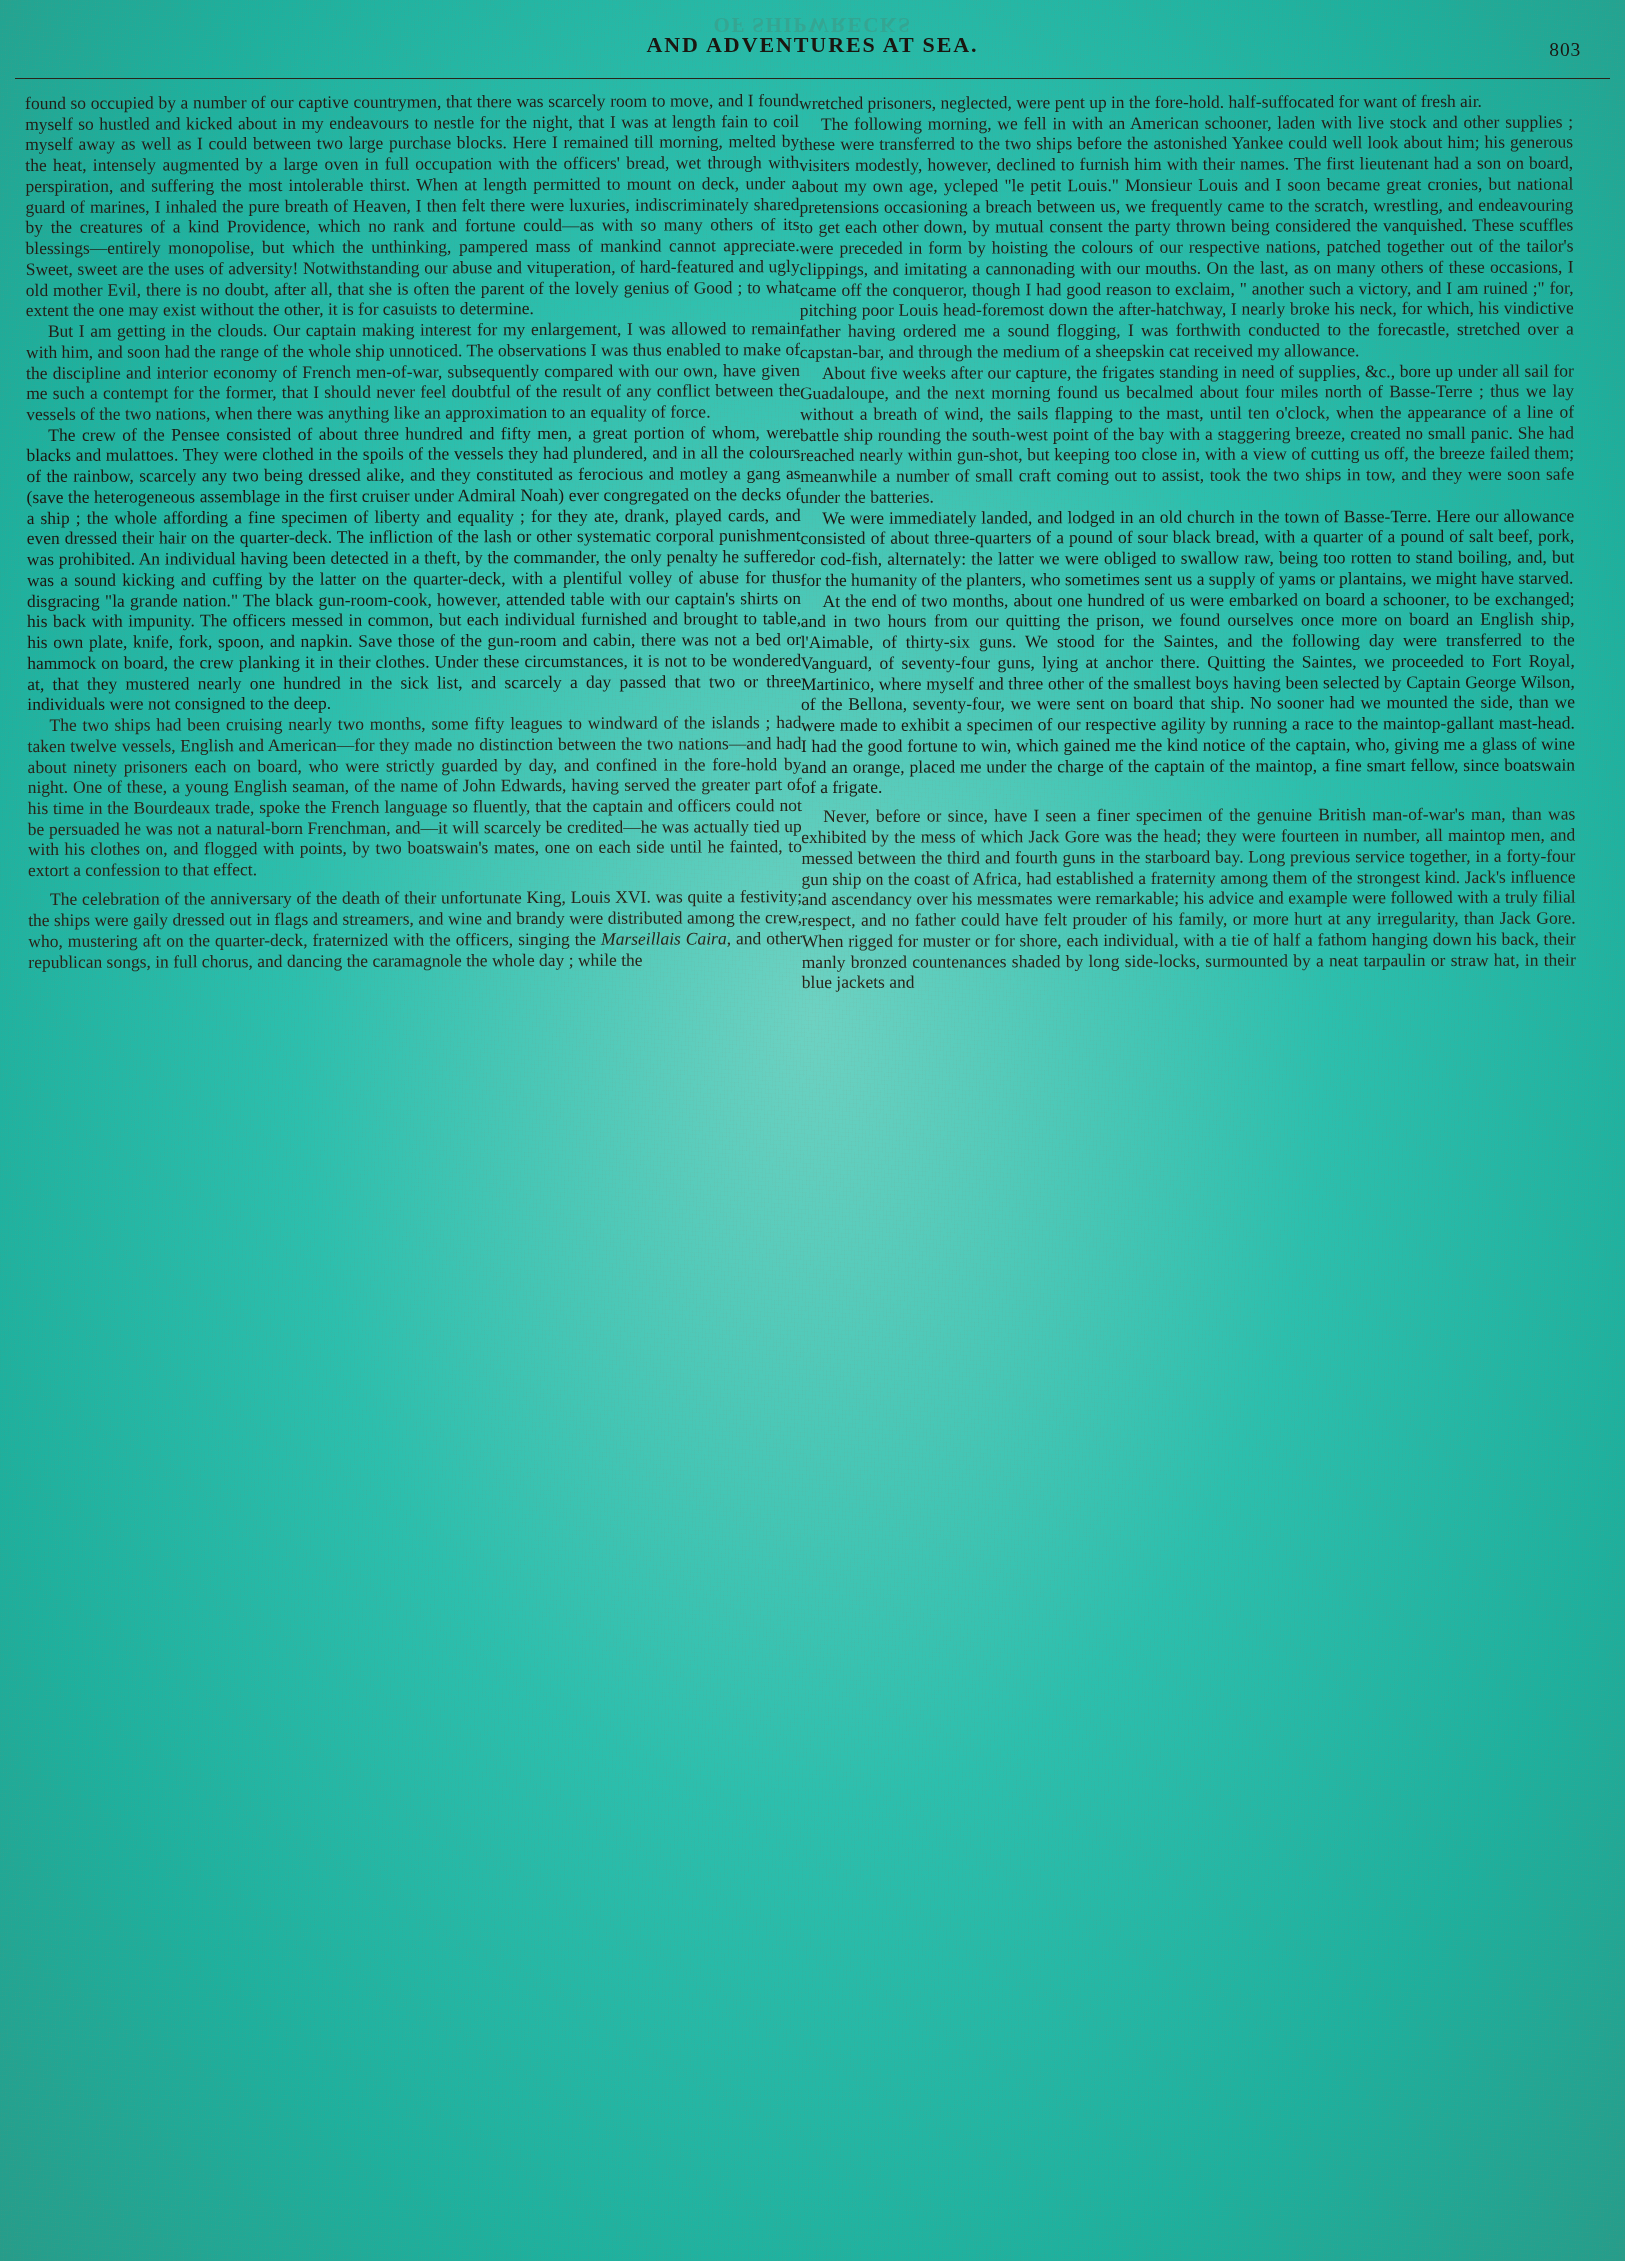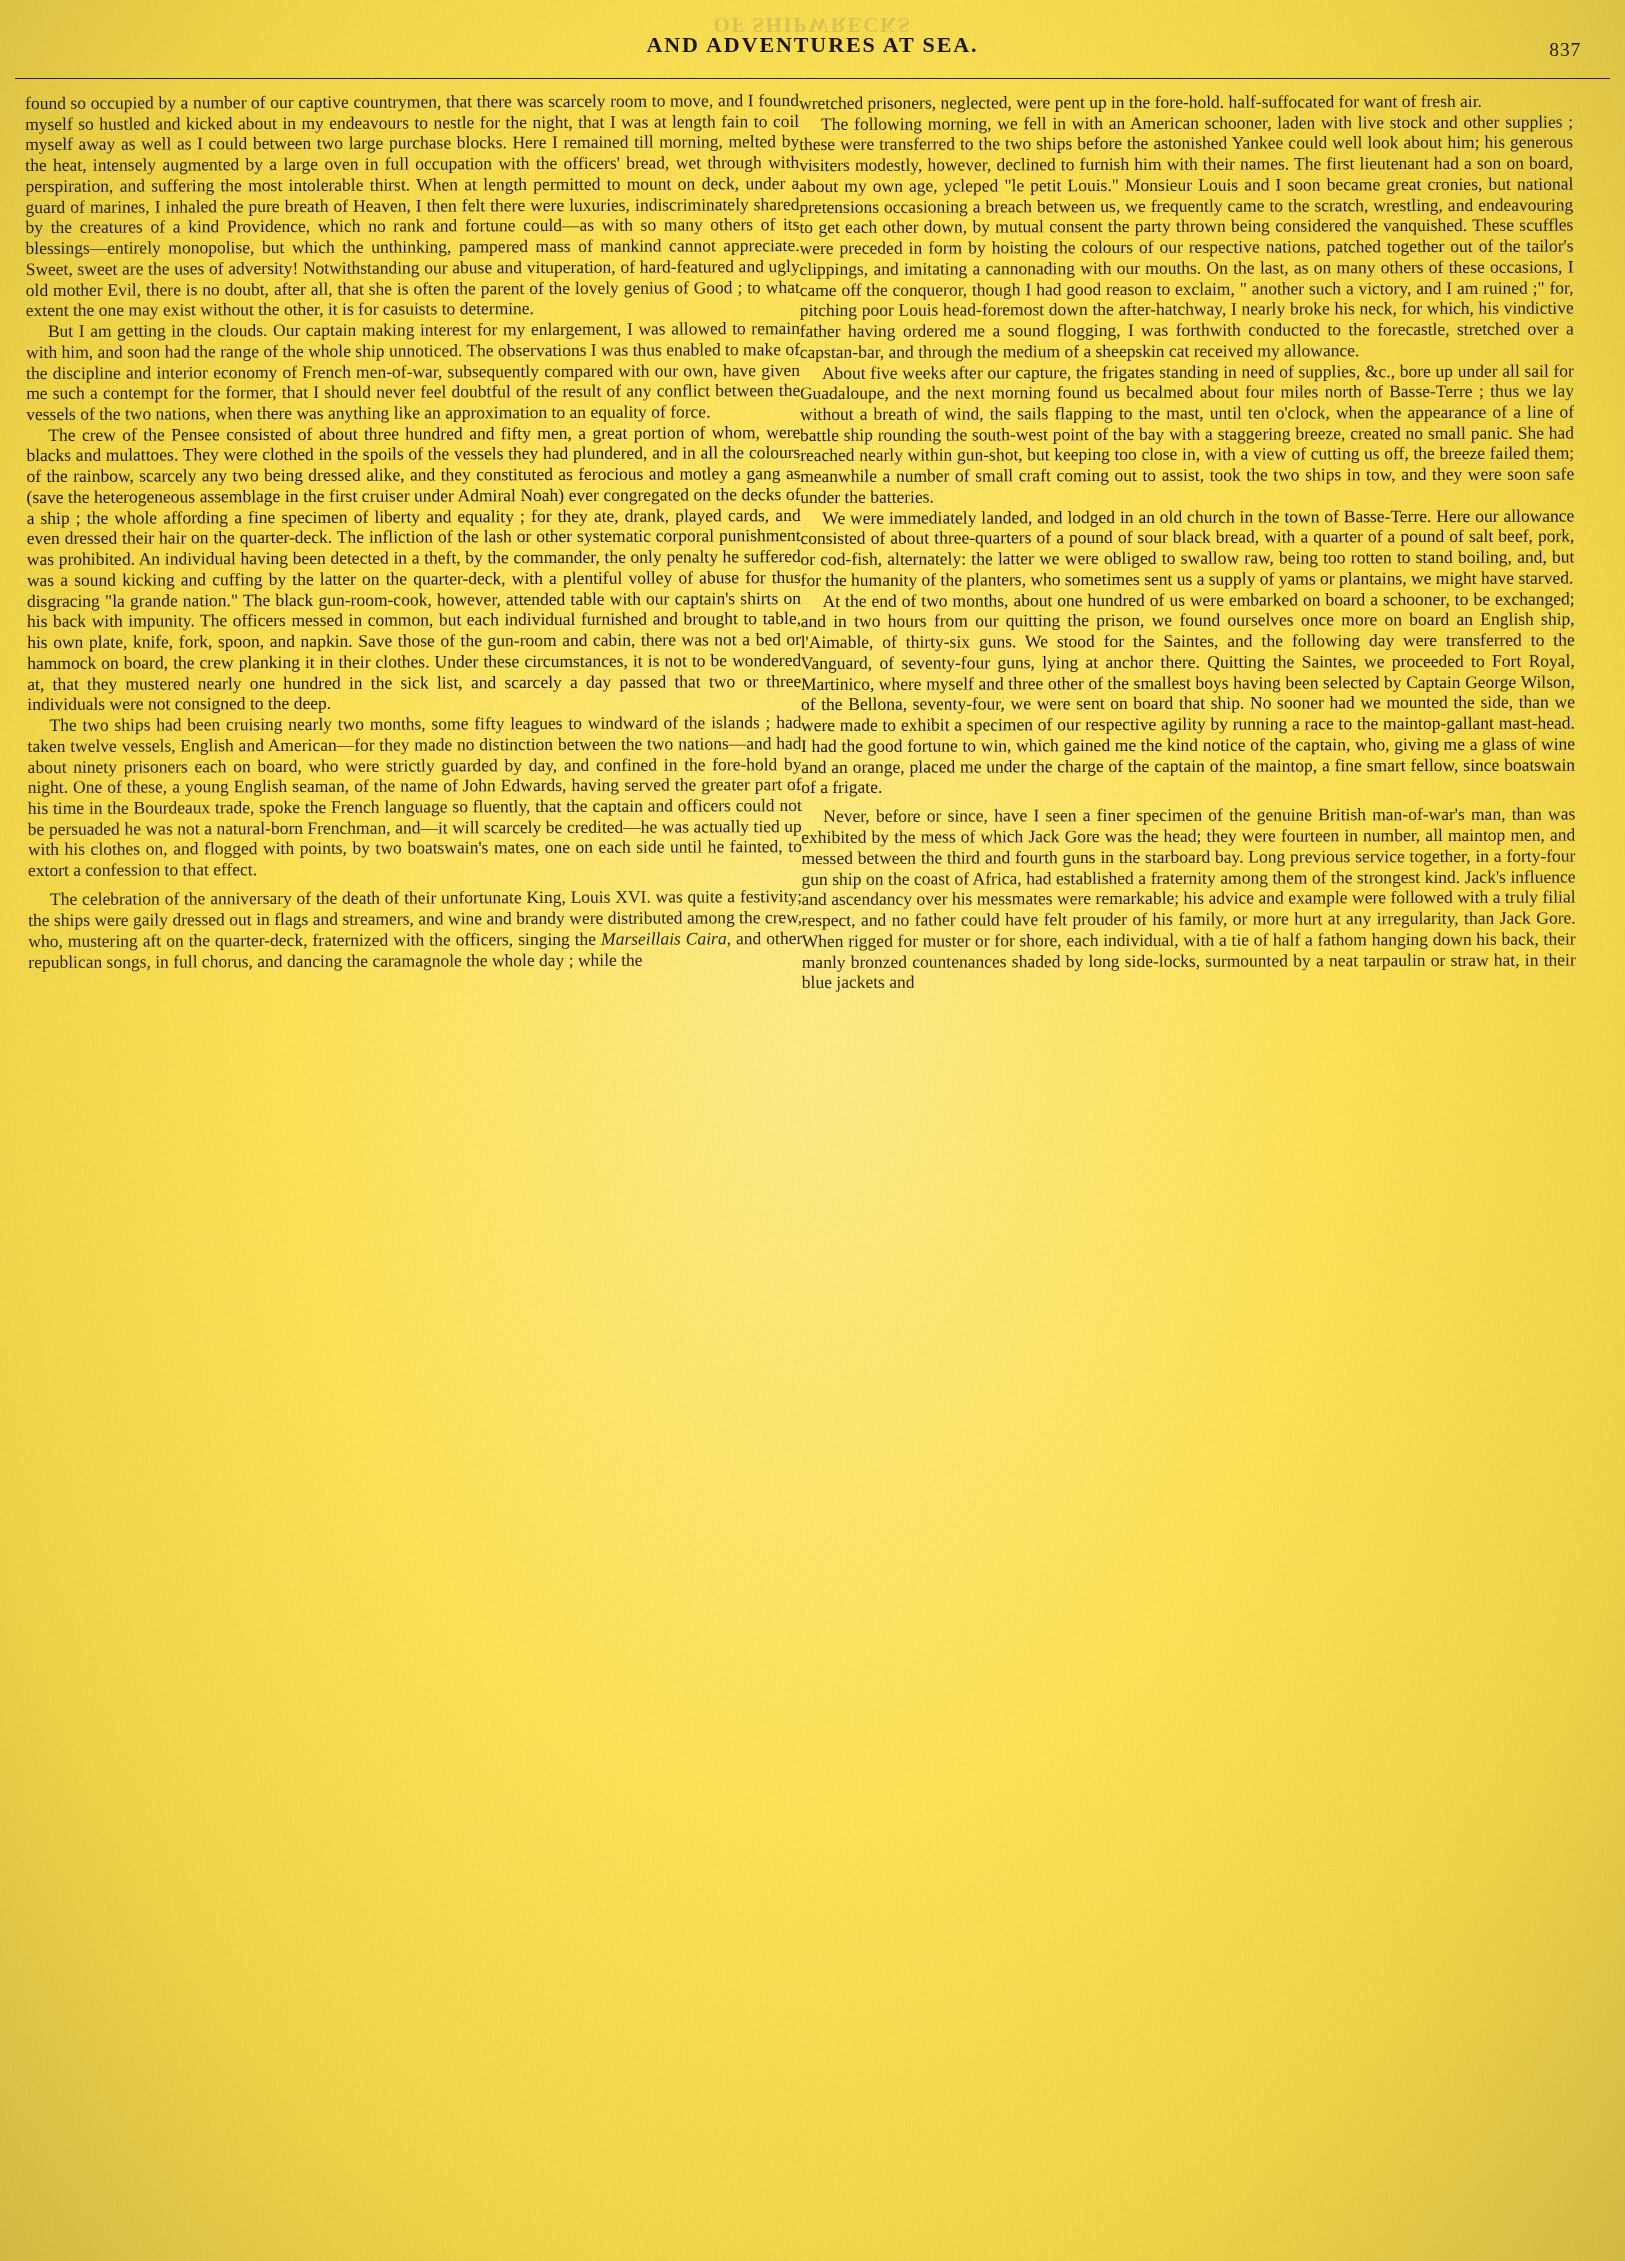--- a/index.html
+++ b/index.html
@@ -4,21 +4,21 @@
 <style>
   html, body {
     margin: 0;
     padding: 0;
     background: #b9b2a0;
   }
   .page {
     position: relative;
     width: 1625px;
     height: 2261px;
-    background: #fde047;
+    background: #14b8a6;
     box-sizing: border-box;
     overflow: hidden;
     font-family: "Liberation Serif", serif;
     color: #221d16;
   }
   
   .page::before {
     content: "";
     position: absolute;
     inset: 0;
@@ -130,21 +130,21 @@
 </style>
 </head>
 <body>
 
 <div class="page">
 
   <div class="ghost-header">OF SHIPWRECKS</div>
 
   <div class="header">
     <div class="running-head">AND ADVENTURES AT SEA.</div>
-    <div class="folio">837</div>
+    <div class="folio">803</div>
   </div>
 
   <div class="rule"></div>
 
   <div class="columns">
 
     <div class="col col-left">
       <p class="first ink-a">found so occupied by a number of our captive countrymen, that there was scarcely room to move, and I found myself so hustled and kicked about in my endeavours to nestle for the night, that I was at length fain to coil myself away as well as I could between two large purchase blocks. Here I remained till morning, melted by the heat, intensely augmented by a large oven in full occupation with the officers' bread, wet through with perspiration, and suffering the most intolerable thirst. When at length permitted to mount on deck, under a guard of marines, I inhaled the pure breath of Heaven, I then felt there were luxuries, indiscriminately shared by the creatures of a kind Providence, which no rank and fortune could—as with so many others of its blessings—entirely monopolise, but which the unthinking, pampered mass of mankind cannot appreciate. Sweet, sweet are the uses of adversity! Notwithstanding our abuse and vituperation, of hard-featured and ugly old mother Evil, there is no doubt, after all, that she is often the parent of the lovely genius of Good ; to what extent the one may exist without the other, it is for casuists to determine.</p>
       <p class="ink-a">But I am getting in the clouds. Our captain making interest for my enlargement, I was allowed to remain with him, and soon had the range of the whole ship unnoticed. The observations I was thus enabled to make of the discipline and interior economy of French men-of-war, subsequently compared with our own, have given me such a contempt for the former, that I should never feel doubtful of the result of any conflict between the vessels of the two nations, when there was anything like an approximation to an equality of force.</p>
       <p class="ink-b">The crew of the Pensee consisted of about three hundred and fifty men, a great portion of whom, were blacks and mulattoes. They were clothed in the spoils of the vessels they had plundered, and in all the colours of the rainbow, scarcely any two being dressed alike, and they constituted as ferocious and motley a gang as (save the heterogeneous assemblage in the first cruiser under Admiral Noah) ever congregated on the decks of a ship ; the whole affording a fine specimen of liberty and equality ; for they ate, drank, played cards, and even dressed their hair on the quarter-deck. The infliction of the lash or other systematic corporal punishment was prohibited. An individual having been detected in a theft, by the commander, the only penalty he suffered was a sound kicking and cuffing by the latter on the quarter-deck, with a plentiful volley of abuse for thus disgracing "la grande nation." The black gun-room-cook, however, attended table with our captain's shirts on his back with impunity. The officers messed in common, but each individual furnished and brought to table, his own plate, knife, fork, spoon, and napkin. Save those of the gun-room and cabin, there was not a bed or hammock on board, the crew planking it in their clothes. Under these circumstances, it is not to be wondered at, that they mustered nearly one hundred in the sick list, and scarcely a day passed that two or three individuals were not consigned to the deep.</p>

